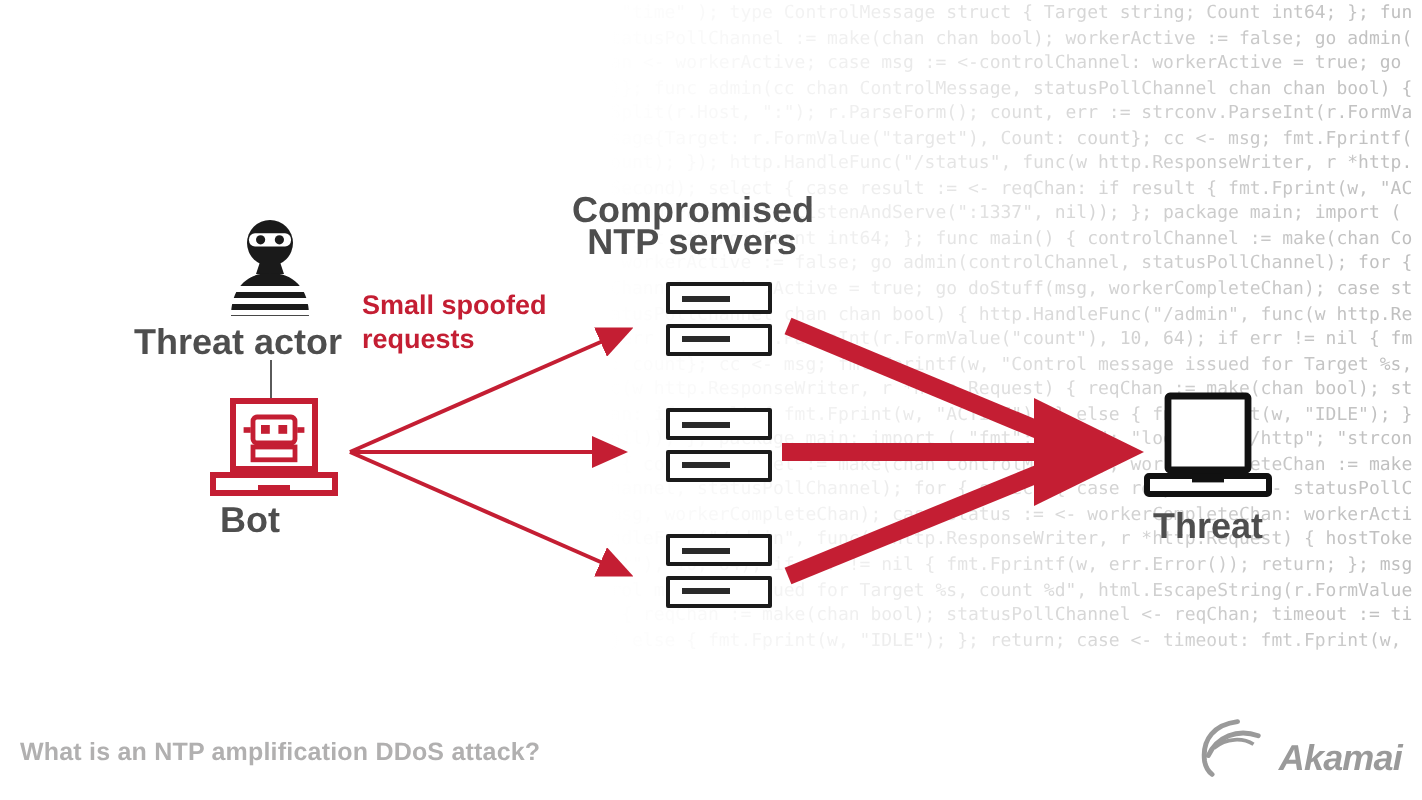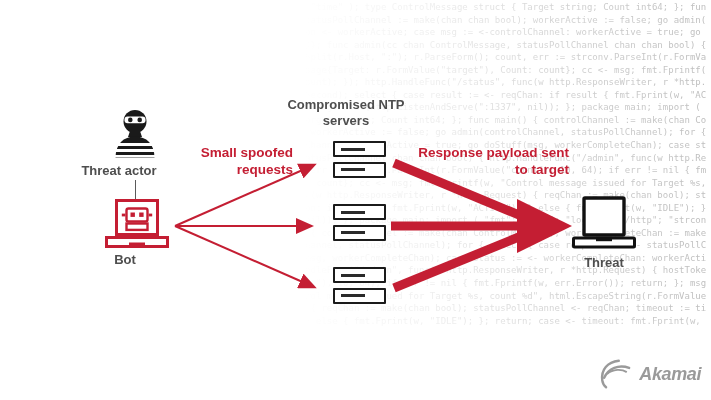--- a/index.html
+++ b/index.html
@@ -16,34 +16,34 @@
   #fade{
     position:absolute;inset:0;z-index:2;pointer-events:none;
     background:
       linear-gradient(to bottom, rgba(255,255,255,0) 0px, rgba(255,255,255,0) 318px, #ffffff 352px),
       linear-gradient(to right, #ffffff 0px, #ffffff 305px, rgba(255,255,255,0.84) 430px,
                       rgba(255,255,255,0.55) 560px, rgba(255,255,255,0.34) 711px);
   }
   .layer{position:absolute;inset:0;z-index:3;}
   .icons{position:absolute;inset:0;z-index:4;}
   .abs{position:absolute;}
-  .lbl{font-size:13px;font-weight:bold;color:#4e4e4e;text-align:center;line-height:16px;}
-  .redlbl{font-size:13.5px;font-weight:bold;color:#C41E33;text-align:right;line-height:17px;}
+  .lbl{font-size:18px;font-weight:bold;color:#4e4e4e;text-align:center;line-height:16px;}
+  .redlbl{font-size:13.5px;font-weight:bold;color:#C41E33;text-align:left;line-height:17px;}
   .server-group{position:absolute;left:333px;width:54px;}
   .server-box{
     width:49px;height:12px;border:2.6px solid #1b1b1b;background:#fff;border-radius:1px;
     margin-bottom:4.5px;
   }
   .server-dash{width:24px;height:3px;background:#2a2a2a;margin:4.5px 0 0 6px;}
   #caption{
     position:absolute;left:10px;top:369px;z-index:5;
     font-size:12.5px;font-weight:bold;color:#b1b0b0;letter-spacing:0.1px;
   }
   #logo{
-    position:absolute;right:10px;top:358px;z-index:5;display:flex;align-items:center;gap:7px;
+    position:absolute;right:10px;top:358px;z-index:5;display:flex;align-items:flex-end;gap:7px;
   }
   #logo-text{
     font-size:18px;font-weight:bold;font-style:italic;color:#9a9a9a;letter-spacing:-0.4px;
   }
   svg{display:block;}
 </style>
 </head>
 <body>
 
 <div id="canvas">
@@ -120,21 +120,20 @@
       <rect x="37.2" y="13.5" width="4.4" height="4.4" fill="#C41E33"></rect>
       <rect x="19.8" y="14.6" width="3.6" height="2.8" fill="#C41E33"></rect>
       <rect x="46.6" y="14.6" width="3.6" height="2.8" fill="#C41E33"></rect>
       <rect x="24.5" y="24.5" width="21" height="6.4" fill="none" stroke="#C41E33" stroke-width="2.4"></rect>
       <rect x="4.5" y="38.5" width="61" height="9" fill="#ffffff" stroke="#C41E33" stroke-width="3"></rect>
       <rect x="27" y="43.5" width="16" height="4.5" fill="#C41E33"></rect>
     </svg>
     <div class="abs lbl" style="left:95px;top:252px;width:60px">Bot</div>
 
     <div class="abs redlbl" style="left:181px;top:144px;width:112px">Small spoofed requests</div>
-    <div class="abs redlbl" style="left:417px;top:144px;width:152px">Response payload sent to target</div>
 
     <div class="abs lbl" style="left:286px;top:97px;width:120px">Compromised NTP servers</div>
 
     <div class="server-group" style="top:141px">
       <div class="server-box">
           <div class="server-dash"></div>
         </div>
       <div class="server-box">
           <div class="server-dash"></div>
         </div>
@@ -158,20 +157,21 @@
 
     <svg class="abs" style="left:570px;top:196px" width="68" height="56" viewBox="0 0 68 56">
       <rect x="14" y="2" width="40" height="37" rx="1" fill="#ffffff" stroke="#111111" stroke-width="3.4"></rect>
       <rect x="3.5" y="42" width="61" height="9" rx="1" fill="#ffffff" stroke="#111111" stroke-width="3"></rect>
       <rect x="26" y="40.8" width="16" height="4.4" fill="#111111"></rect>
     </svg>
     <div class="abs lbl" style="left:573px;top:255px;width:62px">Threat</div>
 
   </div>
 
+  <div id="caption">What is an NTP amplification DDoS attack?</div>
 
   <div id="logo">
     <svg width="34" height="32" viewBox="0 0 36 34">
       <path d="M22 3 C10 4.5 3 12 4.5 24 C5 27 6.5 29.5 8.5 31" fill="none" stroke="#9a9a9a" stroke-width="2.6" stroke-linecap="round"></path>
       <path d="M6.5 21 C11 11 22 6.5 33 10.5" fill="none" stroke="#9a9a9a" stroke-width="2.6" stroke-linecap="round"></path>
       <path d="M9.5 17 C16 11.5 25 11.5 30.5 15" fill="none" stroke="#9a9a9a" stroke-width="2"></path>
     </svg>
     <span id="logo-text">Akamai</span>
   </div>
 

